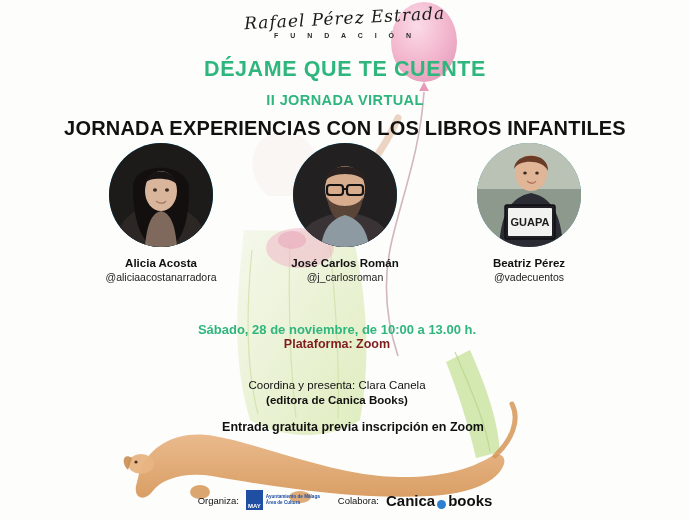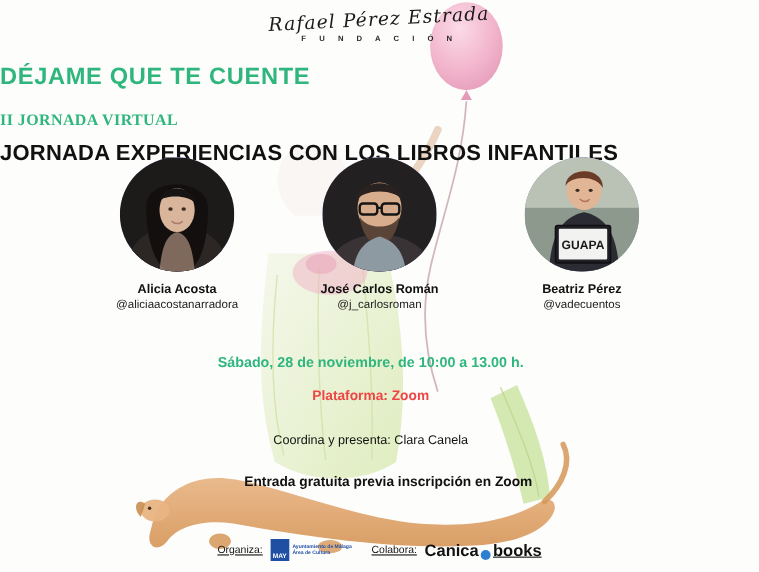--- a/index.html
+++ b/index.html
@@ -55,35 +55,34 @@
     color: #2b2b2b;
     font-weight: bold;
   }
 
   
   .title-block {
     position: absolute;
     left: 0;
     right: 0;
     top: 57px;
-    text-align: left;
+    text-align: center;
   }
   .title-main {
     font-size: 21.5px;
     font-weight: bold;
     letter-spacing: 0.6px;
     color: #2fb67d;
   }
   .title-sub {
-    margin-top: 20px;
+    margin-top: 10px;
     font-size: 14.5px;
     font-weight: bold;
     letter-spacing: 0.4px;
     color: #2fb67d;
-    font-family: Liberation Serif, serif;
   }
   .title-head {
     margin-top: 9px;
     font-size: 20px;
     font-weight: bold;
     letter-spacing: 0.2px;
     color: #111111;
   }
 
   
@@ -100,21 +99,21 @@
     width: 122px;
     text-align: center;
   }
   .avatar {
     width: 104px;
     height: 104px;
     border-radius: 50%;
     margin: 0 auto;
     overflow: hidden;
     position: relative;
-    background: #c4b5fd;
+    background: #0ea5e9;
   }
   .avatar svg { display: block; }
   .sp-name {
     margin-top: 10px;
     font-size: 11.5px;
     font-weight: bold;
     color: #111;
   }
   .sp-handle {
     margin-top: 2px;
@@ -129,39 +128,39 @@
     right: 16px;
     top: 322px;
     text-align: center;
   }
   .info-date {
     font-size: 13px;
     font-weight: bold;
     color: #2fb67d;
   }
   .info-platform {
-    margin-top: 16px;
+    margin-top: 0;
     font-size: 12.5px;
     font-weight: bold;
-    color: #ef4444;
+    color: #7f1d1d;
   }
   .info-coord {
     margin-top: 28px;
     font-size: 11.5px;
     font-weight: normal;
     color: #111;
   }
   .info-coord2 {
     margin-top: 3px;
     font-size: 11.5px;
     font-weight: bold;
     color: #111;
   }
   .info-free {
-    margin-top: 24px;
+    margin-top: 14px;
     font-size: 12.5px;
     font-weight: bold;
     color: #111;
     padding-left: 32px;
   }
 
   
   .footer {
     position: absolute;
     left: 0;
@@ -173,21 +172,20 @@
     gap: 18px;
   }
   .foot-group {
     display: flex;
     align-items: center;
     gap: 7px;
   }
   .foot-label {
     font-size: 9.5px;
     color: #111;
-    text-decoration: underline;
   }
   .ayto {
     display: flex;
     align-items: center;
     gap: 3px;
   }
   .ayto-mark {
     width: 17px;
     height: 20px;
     background: #1f4fa3;
@@ -216,21 +214,21 @@
     color: #111;
   }
   .canica .dot {
     width: 9px;
     height: 9px;
     border-radius: 50%;
     background: #2e7fd0;
     display: inline-block;
     margin: 0 1px;
   }
-  .canica .books { color: #111; text-decoration: underline; }
+  .canica .books { color: #111; }
 </style>
 </head>
 <body>
 
 <div class="poster">
 
   <svg class="illus" viewBox="0 0 690 520" xmlns="http://www.w3.org/2000/svg">
     <defs>
       <radialGradient id="balloonG" cx="40%" cy="30%" r="75%">
         <stop offset="0%" stop-color="#fbd9e6"></stop>
@@ -347,20 +345,21 @@
       <div class="sp-name">Beatriz Pérez</div>
       <div class="sp-handle">@vadecuentos</div>
     </div>
 
   </div>
 
   <div class="info">
     <div class="info-date">Sábado, 28 de noviembre, de 10:00 a 13.00 h.</div>
     <div class="info-platform">Plataforma: Zoom</div>
     <div class="info-coord">Coordina y presenta: Clara Canela</div>
+    <div class="info-coord2">(editora de Canica Books)</div>
     <div class="info-free">Entrada gratuita previa inscripción en Zoom</div>
   </div>
 
   <div class="footer">
 
     <div class="foot-group">
       <span class="foot-label">Organiza:</span>
       <span class="ayto">
         <span class="ayto-mark">MAY</span>
         <span class="ayto-text">

